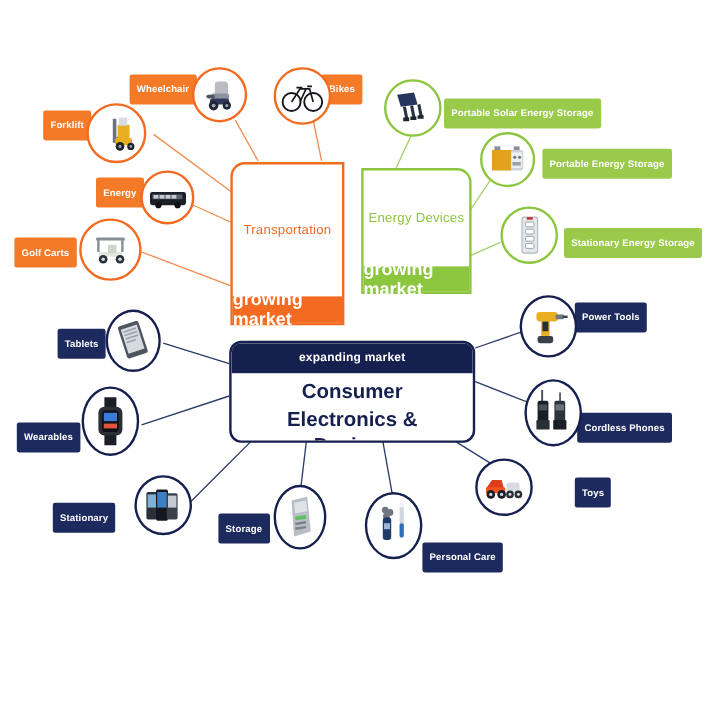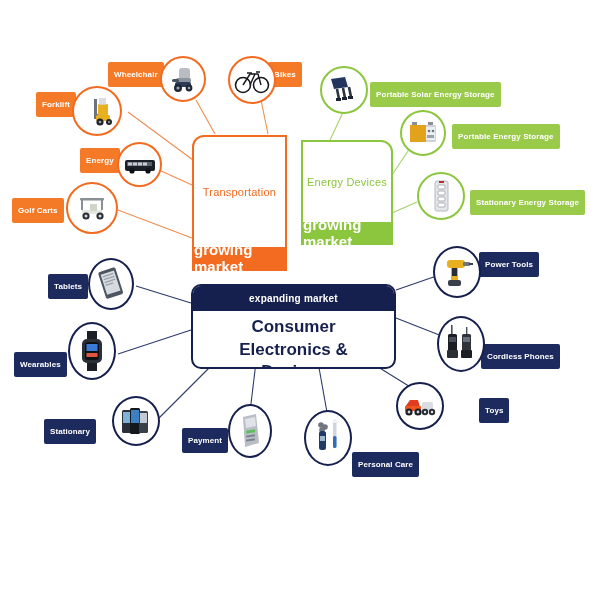--- a/index.html
+++ b/index.html
@@ -265,21 +265,21 @@
     <svg width="38" height="40" viewBox="0 0 38 40">
       <rect x="5" y="9" width="9" height="23" rx="1.5" fill="#2b3038"></rect>
       <rect x="6" y="11" width="7" height="11" fill="#7fb2d8"></rect>
       <rect x="13" y="7" width="10" height="26" rx="1.5" fill="#14181e"></rect>
       <rect x="14" y="9" width="8" height="13" fill="#3c7fc2"></rect>
       <rect x="22" y="10" width="9" height="22" rx="1.5" fill="#3a4049"></rect>
       <rect x="23" y="12" width="7" height="10" fill="#c4cad2"></rect>
     </svg>
   </div>
 
-  <div class="tag navy" style="left:182px;top:428px;">Payment</div>
+  <div class="tag navy" style="left:182px;top:428px;">Storage</div>
   <div class="node navy" style="left:228px;top:404px;width:44px;height:54px;">
     <svg width="32" height="42" viewBox="0 0 32 42">
       <path d="M9 7 L22 4 L25 33 L11 37 Z" fill="#b9bec6"></path>
       <path d="M11 9 L21 7 L22 16 L12 18 Z" fill="#dfe3e8"></path>
       <rect x="12" y="20" width="9" height="3" fill="#5fbf5f" transform="rotate(-9 16 21)"></rect>
       <rect x="12" y="25" width="9" height="2" fill="#7a818b" transform="rotate(-9 16 26)"></rect>
       <rect x="12" y="29" width="9" height="2" fill="#7a818b" transform="rotate(-9 16 30)"></rect>
     </svg>
   </div>
 

